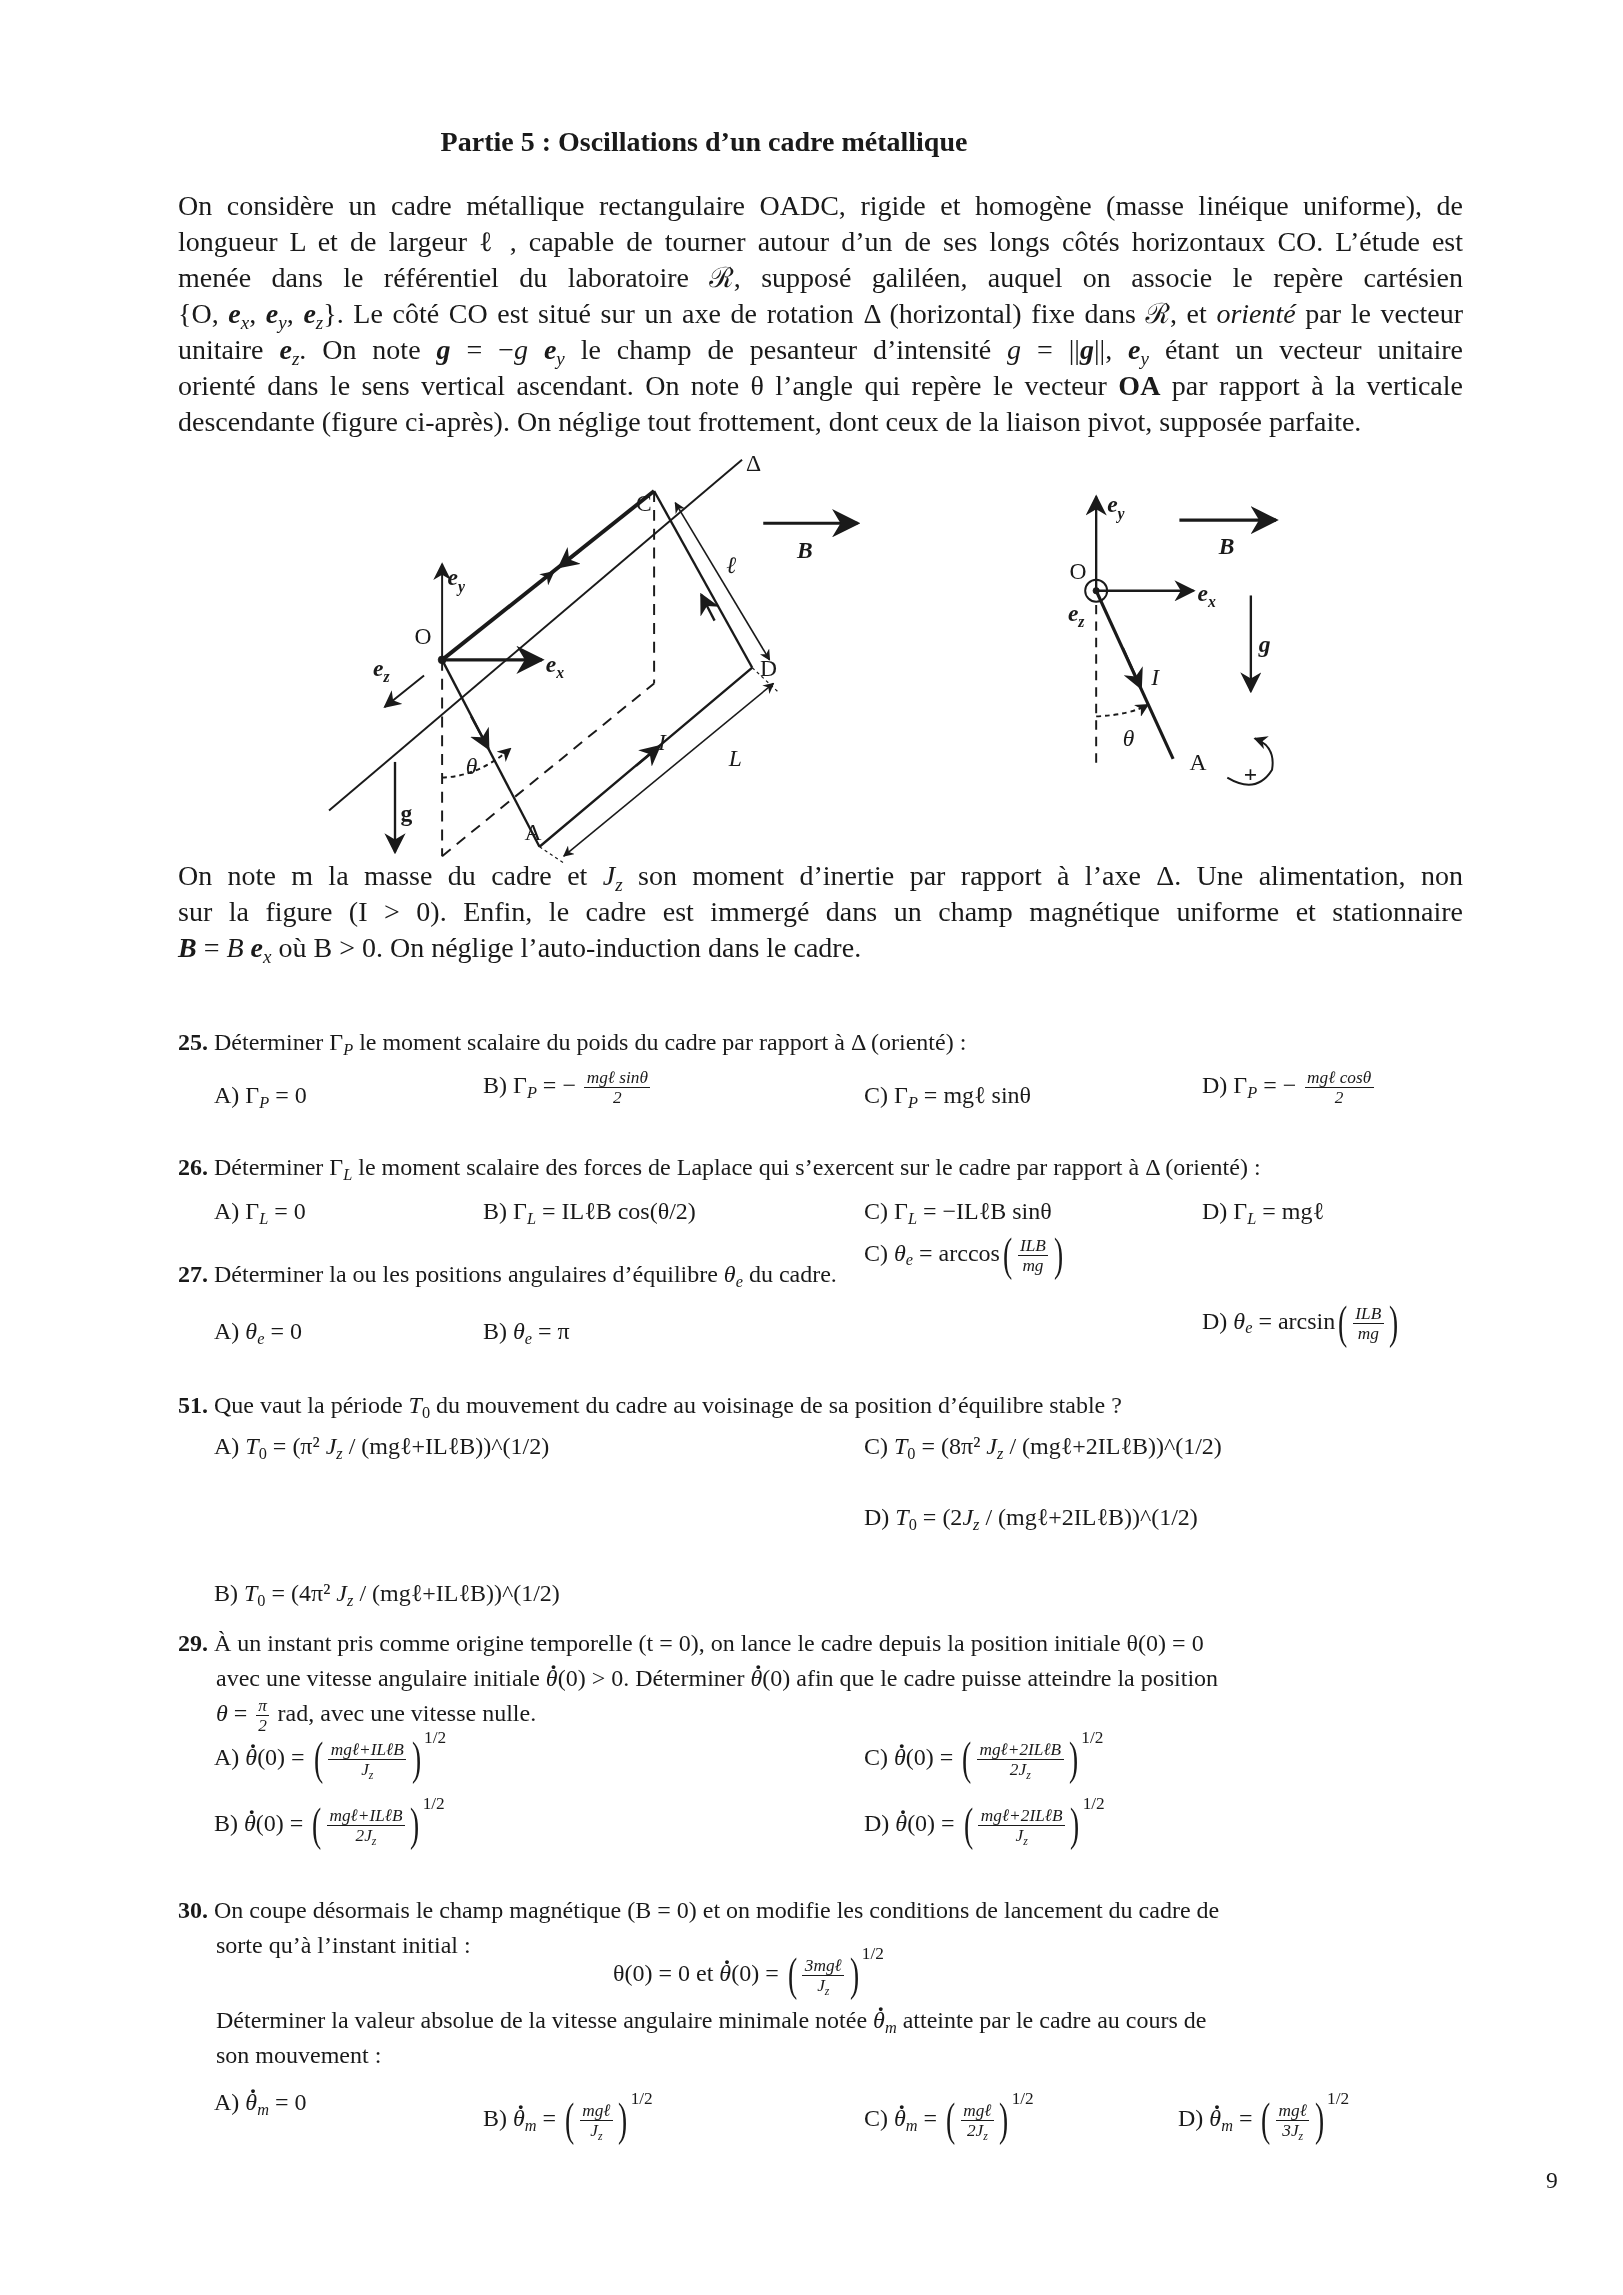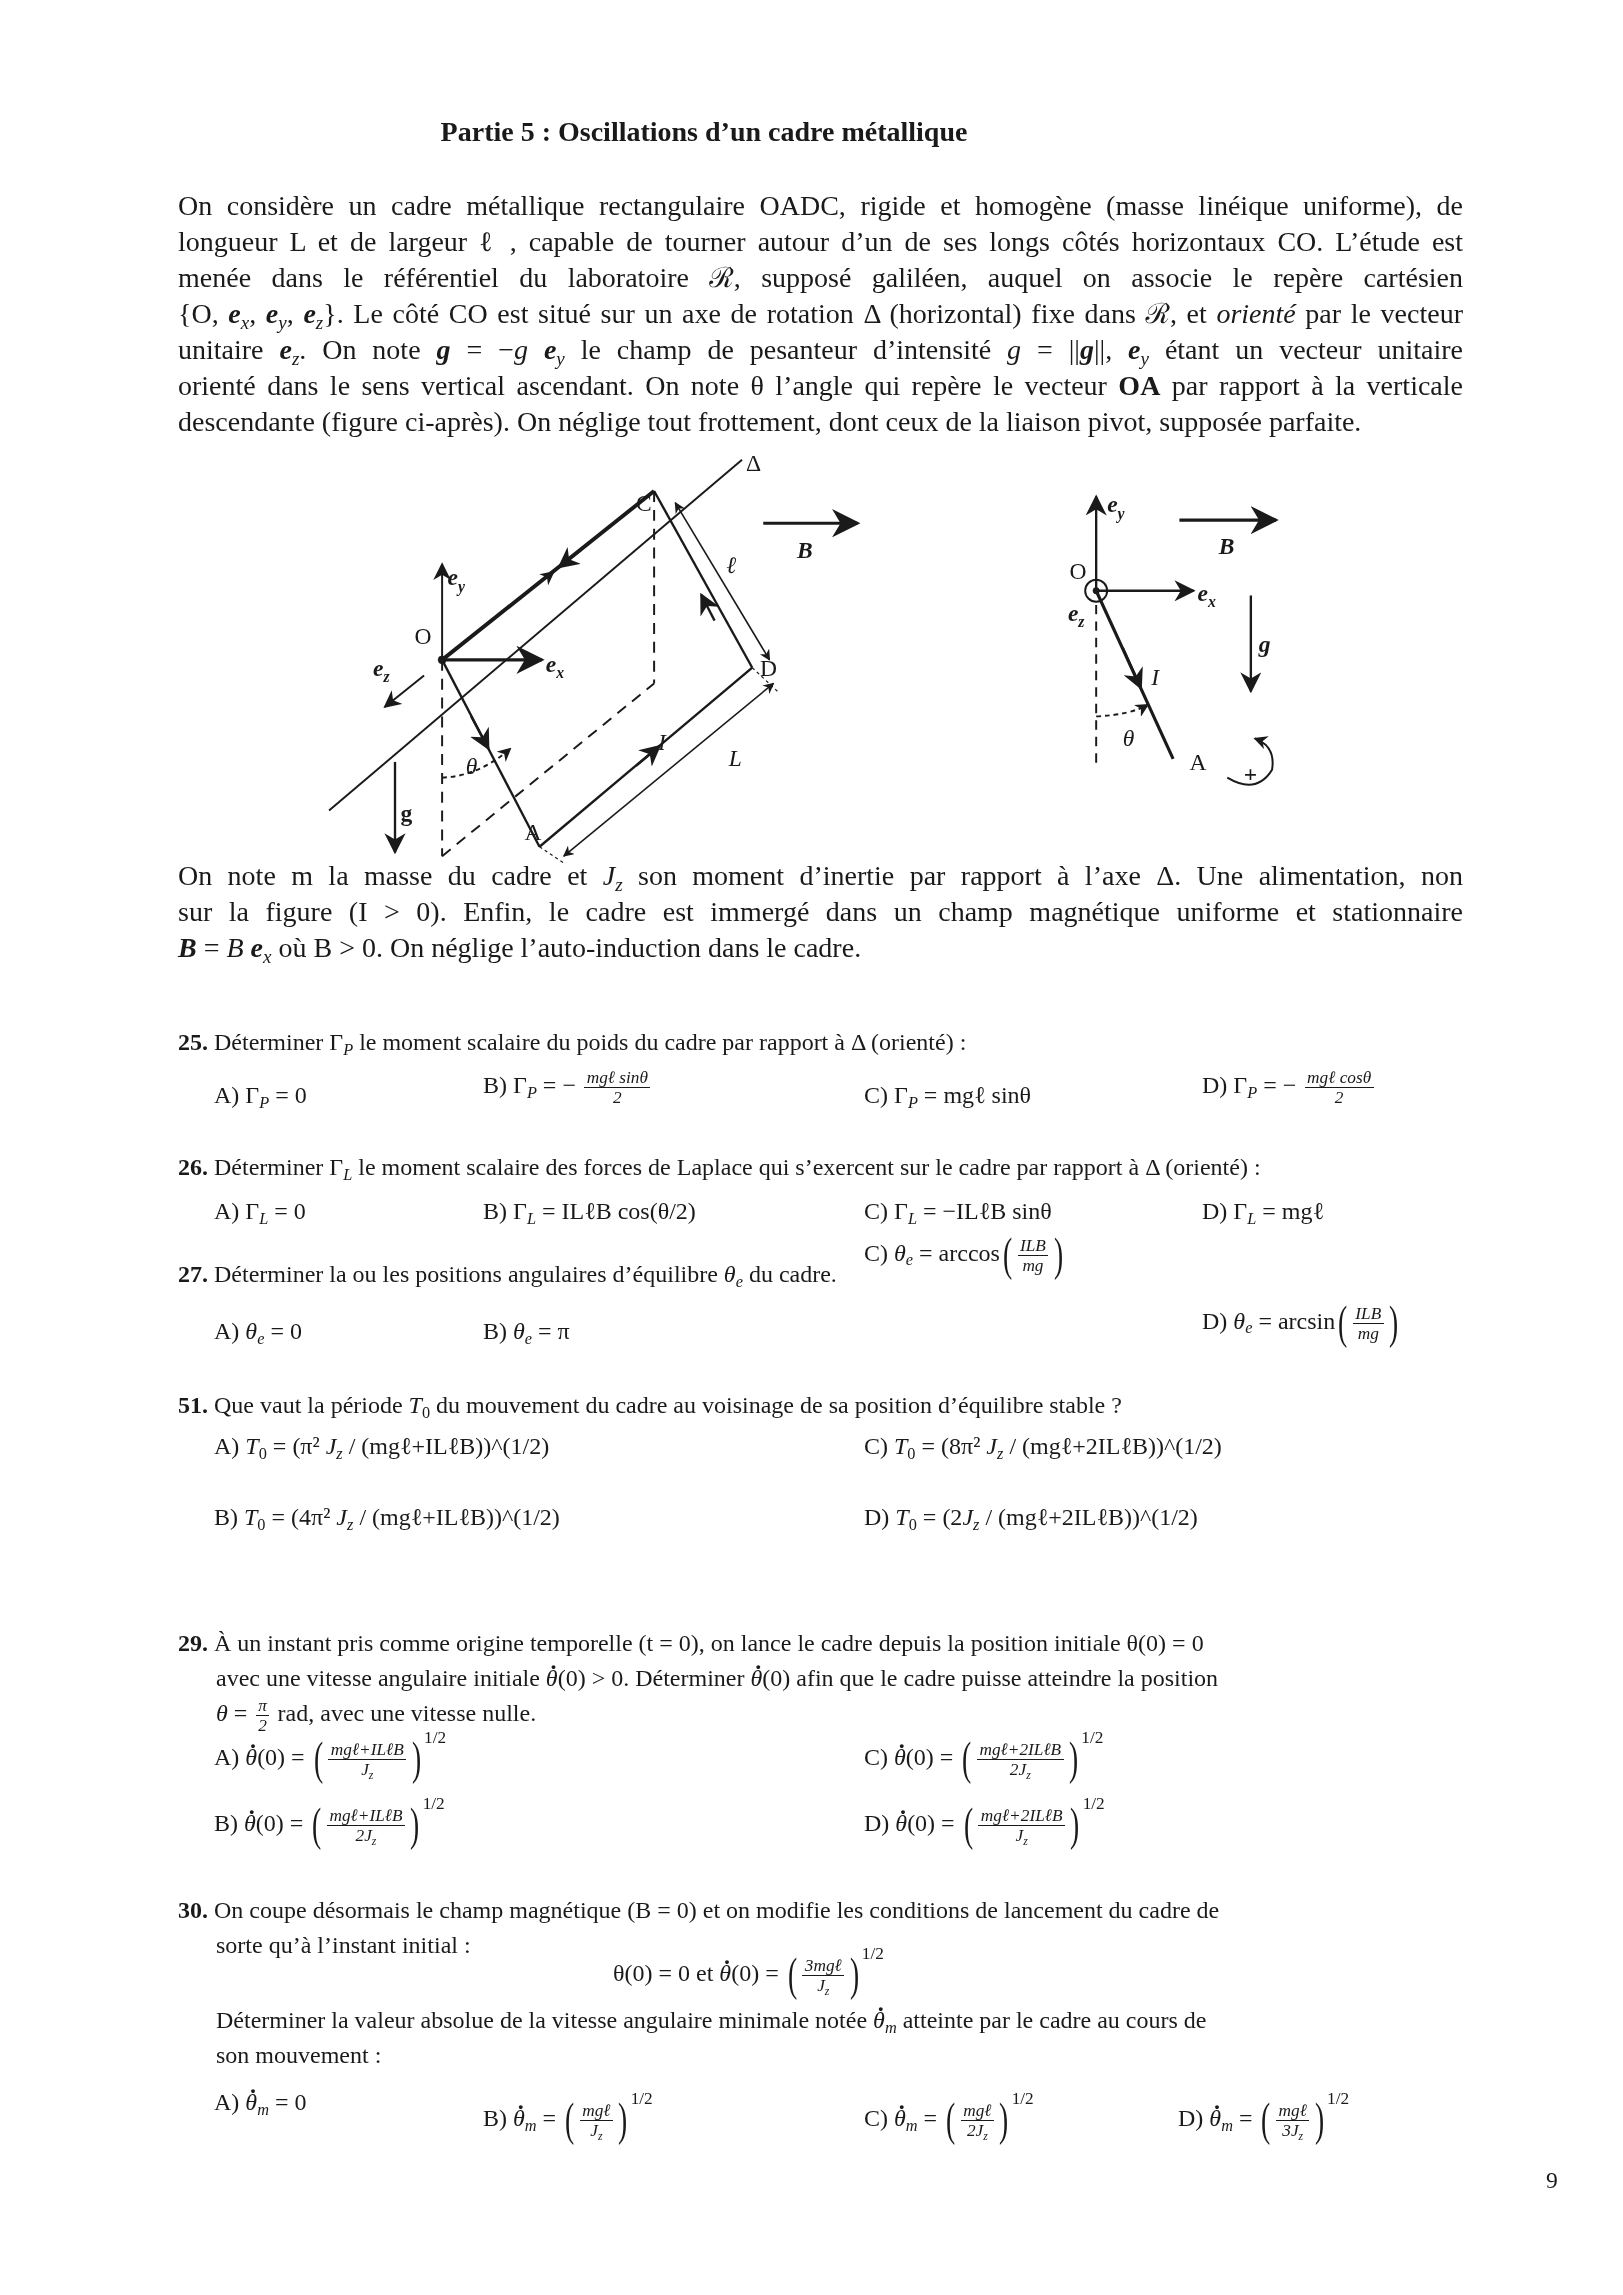--- a/index.html
+++ b/index.html
@@ -3,21 +3,21 @@
 <meta charset="utf-8">
 <style>
   html, body { margin: 0; padding: 0; background: #ffffff; }
   body {
     width: 1623px; height: 2295px; position: relative; overflow: hidden;
     font-family: "Liberation Serif", "DejaVu Serif", serif;
     color: #1a1a1a;
   }
   .page { position: absolute; left: 0; top: 0; width: 1623px; height: 2295px; }
   .title {
-    position: absolute; top: 116px; left: 0; width: 1408px; text-align: center;
+    position: absolute; top: 126px; left: 0; width: 1408px; text-align: center;
     font-weight: bold; font-size: 28px;
   }
   .para {
     position: absolute; left: 178px; width: 1285px;
     font-size: 28px; line-height: 36px; text-align: justify;
   }
   .para .line { display: block; text-align: justify; text-align-last: justify; white-space: nowrap; }
   .para .line.last { text-align-last: left; }
   i, .m { font-style: italic; }
   b.v { font-weight: bold; font-style: italic; }
@@ -180,21 +180,21 @@
   <div class="opt" style="left:214px;top:1318px;" id="q27a">A) <i>θ</i><sub><i>e</i></sub> = 0</div>
   <div class="opt" style="left:483px;top:1318px;" id="q27b">B) <i>θ</i><sub><i>e</i></sub> = π</div>
   <div class="opt" style="left:864px;top:1232px;" id="q27c">C) <i>θ</i><sub><i>e</i></sub> = arccos<span class="paren">(</span><span class="frac"><span class="num">ILB</span><span class="den">mg</span></span><span class="paren">)</span></div>
   <div class="opt" style="left:1202px;top:1300px;" id="q27d">D) <i>θ</i><sub><i>e</i></sub> = arcsin<span class="paren">(</span><span class="frac"><span class="num">ILB</span><span class="den">mg</span></span><span class="paren">)</span></div>
 
   <div class="q" style="top:1388px;">
     <span class="qnum">51.</span>
     <span id="q28text">Que vaut la période <i>T</i><sub>0</sub> du mouvement du cadre au voisinage de sa position d’équilibre stable ?</span>
   </div>
   <div class="opt" style="left:214px;top:1433px;" id="q28a">A) <i>T</i><sub>0</sub> = (π² <i>J</i><sub><i>z</i></sub> / (mgℓ+ILℓB))^(1/2)</div>
-  <div class="opt" style="left:214px;top:1504px;" id="q28b">B) <i>T</i><sub>0</sub> = (4π² <i>J</i><sub><i>z</i></sub> / (mgℓ+ILℓB))^(1/2)</div>
+  <div class="opt" style="left:214px;top:1580px;" id="q28b">B) <i>T</i><sub>0</sub> = (4π² <i>J</i><sub><i>z</i></sub> / (mgℓ+ILℓB))^(1/2)</div>
   <div class="opt" style="left:864px;top:1433px;" id="q28c">C) <i>T</i><sub>0</sub> = (8π² <i>J</i><sub><i>z</i></sub> / (mgℓ+2ILℓB))^(1/2)</div>
   <div class="opt" style="left:864px;top:1504px;" id="q28d">D) <i>T</i><sub>0</sub> = (2<i>J</i><sub><i>z</i></sub> / (mgℓ+2ILℓB))^(1/2)</div>
 
   <div class="q" style="top:1602px;margin-top:24px;">
     <span class="qnum">29.</span>
     <span id="q29l0">À un instant pris comme origine temporelle (t = 0), on lance le cadre depuis la position initiale θ(0) = 0</span>
     <span class="indent" id="q29l1">avec une vitesse angulaire initiale <span class="dot-theta">θ</span>(0) &gt; 0. Déterminer <span class="dot-theta">θ</span>(0) afin que le cadre puisse atteindre la position</span>
     <span class="indent" id="q29l2"><i>θ</i> = <span class="frac"><span class="num">π</span><span class="den">2</span></span> rad, avec une vitesse nulle.</span>
   </div>
   <div class="opt" style="left:214px;top:1728px;" id="q29a">A) <span class="dot-theta">θ</span>(0) = <span class="paren">(</span><span class="frac"><span class="num">mgℓ+ILℓB</span><span class="den"><i>J</i><sub><i>z</i></sub></span></span><span class="paren">)</span><span class="pow">1/2</span></div>

